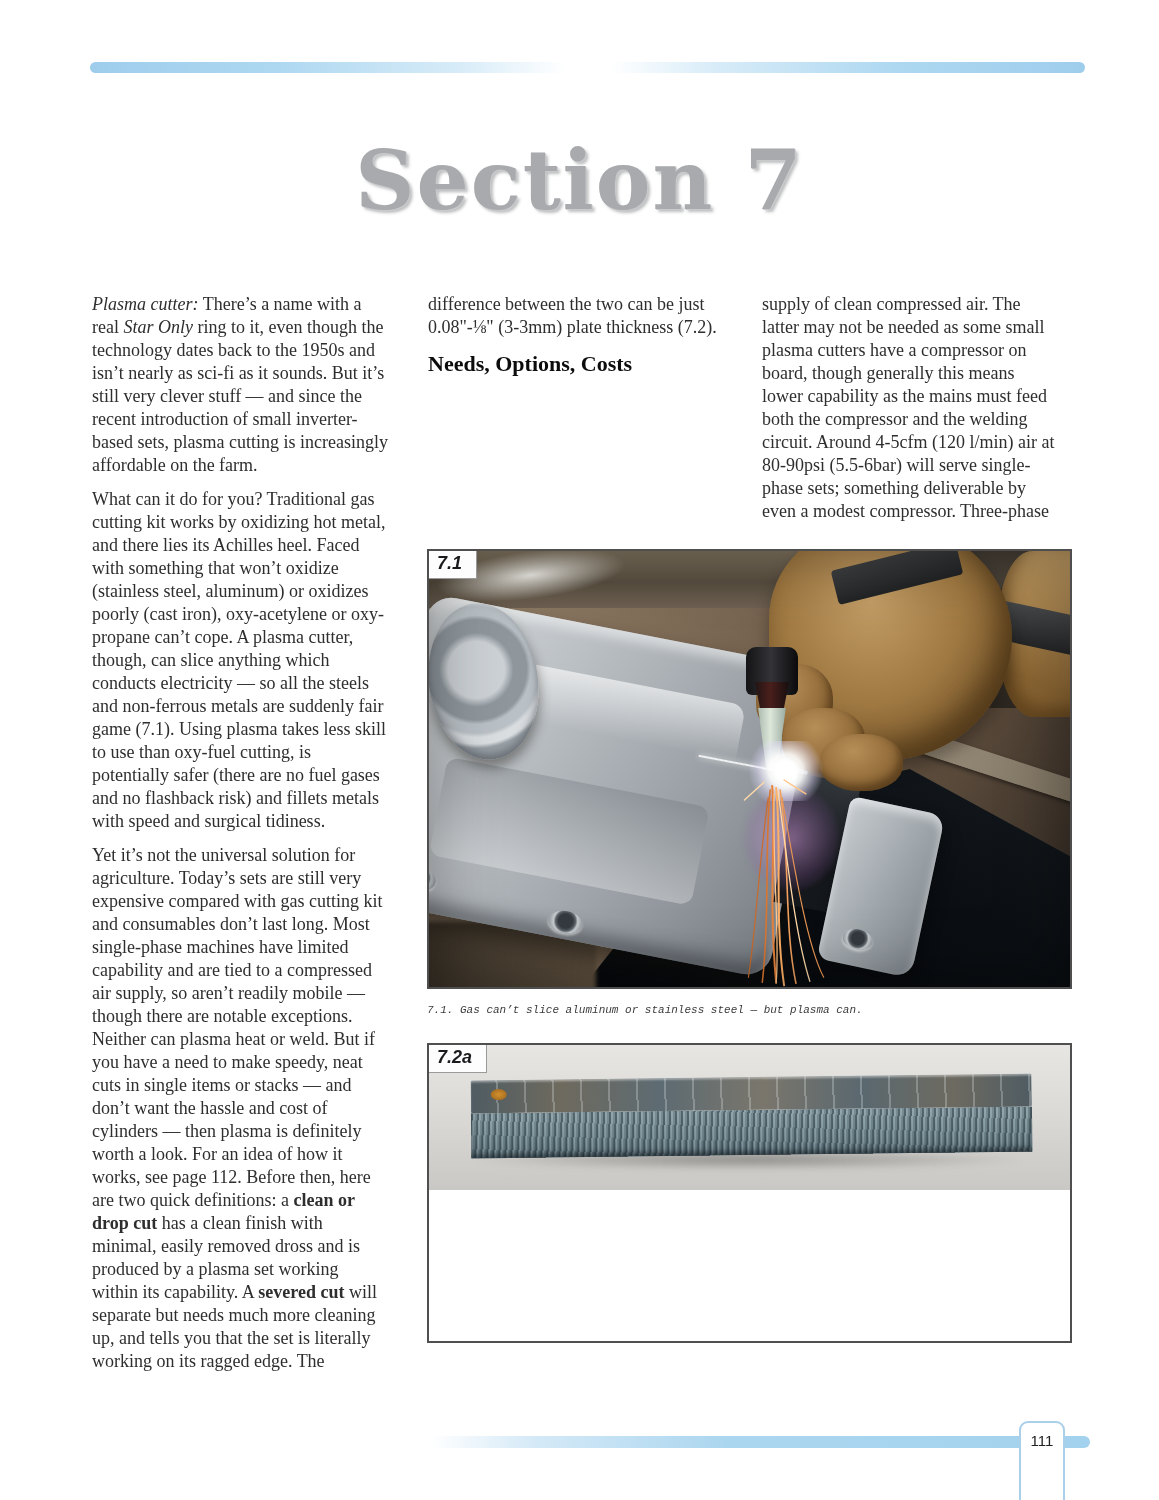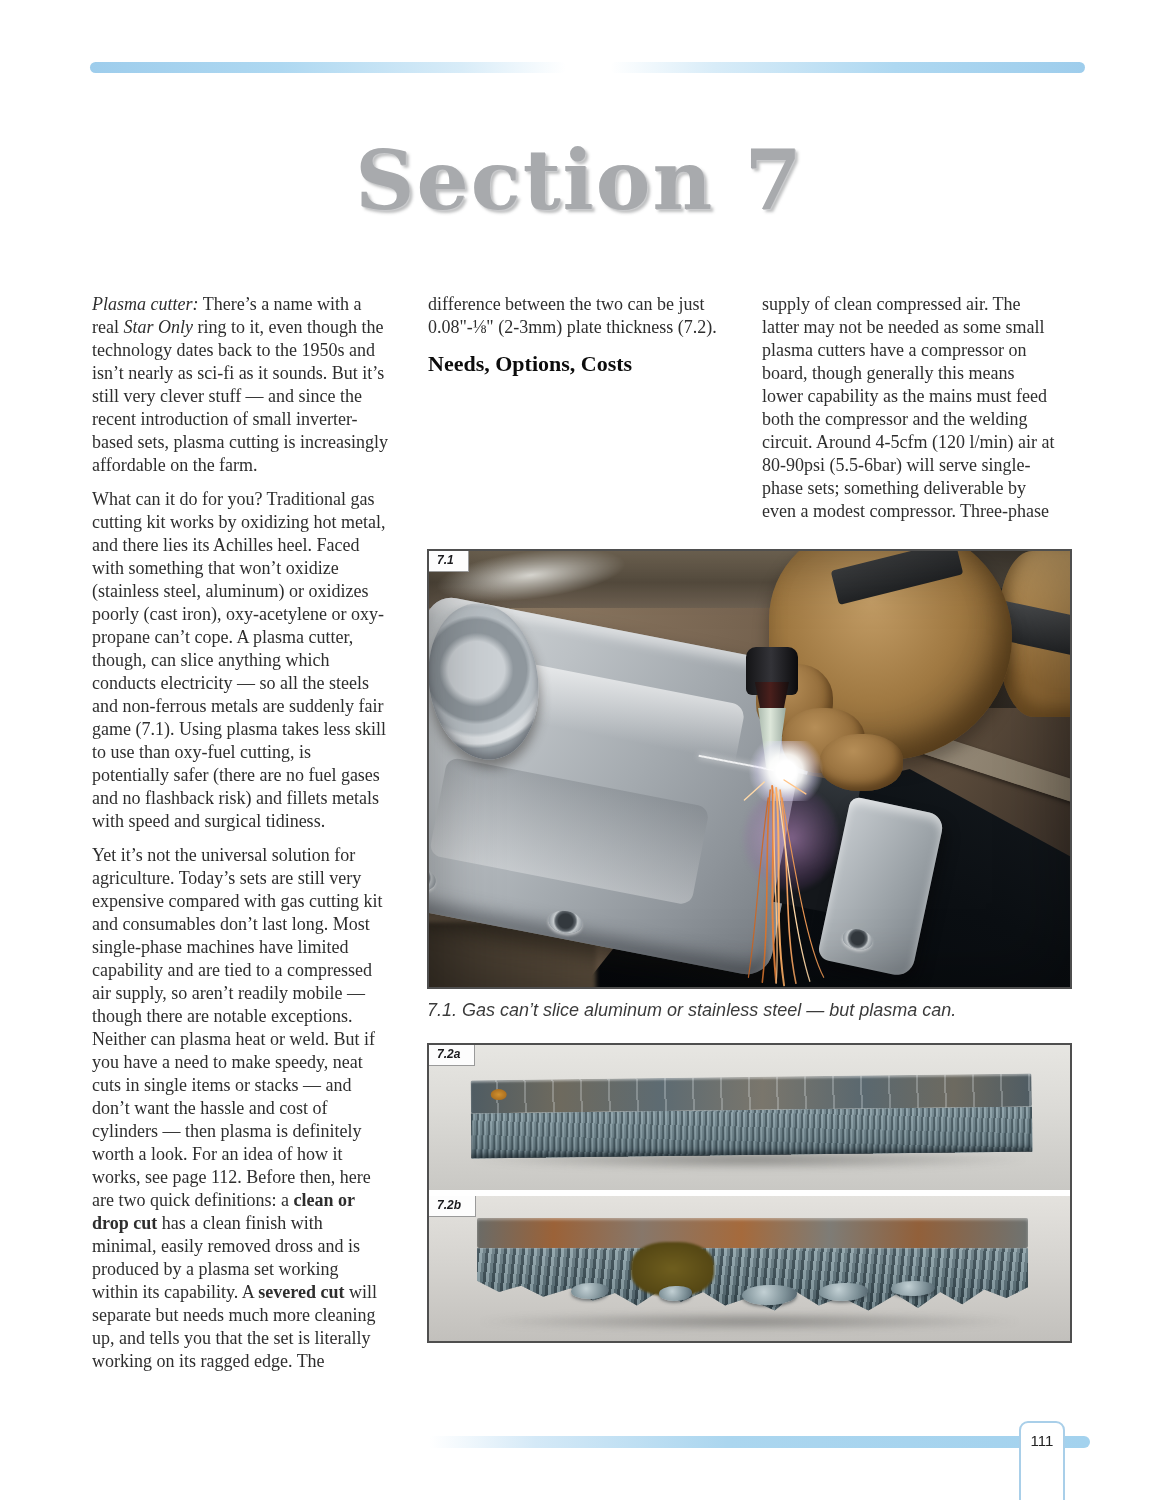--- a/index.html
+++ b/index.html
@@ -34,24 +34,24 @@
   .subhead{margin:12px 0 7px 0;font-size:22px;line-height:26px;font-weight:bold;color:#0c0c0c;}
   
   .figframe{position:absolute;border:2px solid #4f4f4f;box-sizing:border-box;background:#fff;overflow:hidden;}
   .fig71{left:427px;top:549px;width:645px;height:440px;}
   .fig72{left:427px;top:1043px;width:645px;height:300px;border:2px solid #4f4f4f;box-sizing:border-box;
          background:#fff;position:absolute;}
   .subphoto{position:relative;width:100%;height:145px;overflow:hidden;}
   .subgap{height:6px;background:#fff;}
   .figlabel{position:absolute;top:0;left:0;z-index:40;background:#fdfdfd;
     padding:2px 14px 4px 8px;font-family:"Liberation Sans",sans-serif;font-style:italic;
-    font-weight:bold;font-size:12px;color:#1a1a1d;
+    font-weight:bold;font-size:18px;color:#1a1a1d;
     border-right:1px solid #9a9a9a;border-bottom:1px solid #9a9a9a;}
-  .caption{position:absolute;font-family:Liberation Sans, sans-serif;font-style:italic;
-    font-size:18px;line-height:22px;color:#3b3b3b;}
+  .caption{position:absolute;font-family:Liberation Mono, monospace;font-style:italic;
+    font-size:11px;line-height:22px;color:#3b3b3b;}
   .cap71{left:427px;top:999px;width:648px;}
   .cap72{left:427px;top:1352px;width:652px;}
   
   .fig71 .ly{position:absolute;}
   .p71-base{inset:0;background:linear-gradient(118deg,#9c8a74 0%,#8a7660 18%,#7a6753 38%,#6b5946 55%,#574839 75%,#3a3028 92%,#2a241d 100%);}
   .p71-topband{left:0;top:0;right:0;height:13%;background:linear-gradient(180deg,#80735f,#584e40 55%,#6e6152 100%);filter:blur(.5px);}
   .p71-glare{left:1%;top:0;width:30%;height:11%;background:radial-gradient(ellipse,rgba(243,242,236,.95),rgba(243,242,236,0) 70%);transform:rotate(-7deg);}
   .p71-darktr{left:60%;top:0;width:40%;height:36%;background:radial-gradient(ellipse at 75% 20%,#4b443a,#2b2620 75%);}
   .p71-void{inset:0;background:linear-gradient(205deg,#20262b 0%,#0b0f13 55%,#05070a 100%);
     clip-path:polygon(24% 100%,38% 74%,52% 58%,75% 50%,100% 70%,100% 100%);}
@@ -154,21 +154,21 @@
 
   <h1 class="section-head">Section 7</h1>
 
 
   <div class="col col1">
       <p><em>Plasma cutter:</em><span> There’s a name with a real </span><em>Star Only</em><span> ring to it, even though the technology dates back to the 1950s and isn’t nearly as sci-fi as it sounds. But it’s still very clever stuff — and since the recent introduction of small inverter-based sets, plasma cutting is increasingly affordable on the farm.</span></p>
       <p><span>What can it do for you? Traditional gas cutting kit works by oxidizing hot metal, and there lies its Achilles heel. Faced with something that won’t oxidize (stainless steel, aluminum) or oxidizes poorly (cast iron), oxy-acetylene or oxy-propane can’t cope. A plasma cutter, though, can slice anything which conducts electricity — so all the steels and non-ferrous metals are suddenly fair game (7.1). Using plasma takes less skill to use than oxy-fuel cutting, is potentially safer (there are no fuel gases and no flashback risk) and fillets metals with speed and surgical tidiness.</span></p>
       <p><span>Yet it’s not the universal solution for agriculture. Today’s sets are still very expensive compared with gas cutting kit and consumables don’t last long. Most single-phase machines have limited capability and are tied to a compressed air supply, so aren’t readily mobile — though there are notable exceptions. Neither can plasma heat or weld. But if you have a need to make speedy, neat cuts in single items or stacks — and don’t want the hassle and cost of cylinders — then plasma is definitely worth a look. For an idea of how it works, see page 112. Before then, here are two quick definitions: a </span><strong>clean or drop cut</strong><span> has a clean finish with minimal, easily removed dross and is produced by a plasma set working within its capability. A </span><strong>severed cut</strong><span> will separate but needs much more cleaning up, and tells you that the set is literally working on its ragged edge. The</span></p>
     </div>
   <div class="col col2">
-      <p><span>difference between the two can be just 0.08"-⅛" (2-3mm) plate thickness (7.2).</span></p>
+      <p><span>difference between the two can be just 0.08"-⅛" (3-3mm) plate thickness (7.2).</span></p>
       <h3 class="subhead">Needs, Options, Costs</h3>
     </div>
   <div class="col col3">
       <p><span>supply of clean compressed air. The latter may not be needed as some small plasma cutters have a compressor on board, though generally this means lower capability as the mains must feed both the compressor and the welding circuit. Around 4-5cfm (120 l/min) air at 80-90psi (5.5-6bar) will serve single-phase sets; something deliverable by even a modest compressor. Three-phase</span></p>
     </div>
 
   <div class="figframe fig71">
     <div class="ly p71-base"></div>
     <div class="ly p71-topband"></div>
     <div class="ly p71-glare"></div>
@@ -228,35 +228,20 @@
       <div class="pa-shadow"></div>
       <div class="pa-bar">
         <div class="pa-top">
           <div class="rust-dot"></div>
         </div>
         <div class="pa-face"></div>
       </div>
       <span class="figlabel">7.2a</span>
     </div>
     <div class="subgap"></div>
-    <div class="subphoto">
-      <div class="pb-bg"></div>
-      <div class="pb-shadow"></div>
-      <div class="pb-bar">
-        <div class="pb-top"></div>
-        <div class="pb-face"></div>
-        <div class="pb-olive"></div>
-        <div class="dross d1"></div>
-        <div class="dross d2"></div>
-        <div class="dross d3"></div>
-        <div class="dross d4"></div>
-        <div class="dross d5"></div>
-      </div>
-      <span class="figlabel">7.2b</span>
-    </div>
   </div>
 
   <div class="footbar"></div>
   <div class="pagebox">
     <span>111</span>
   </div>
 
 </div>
 
 </body></html>

